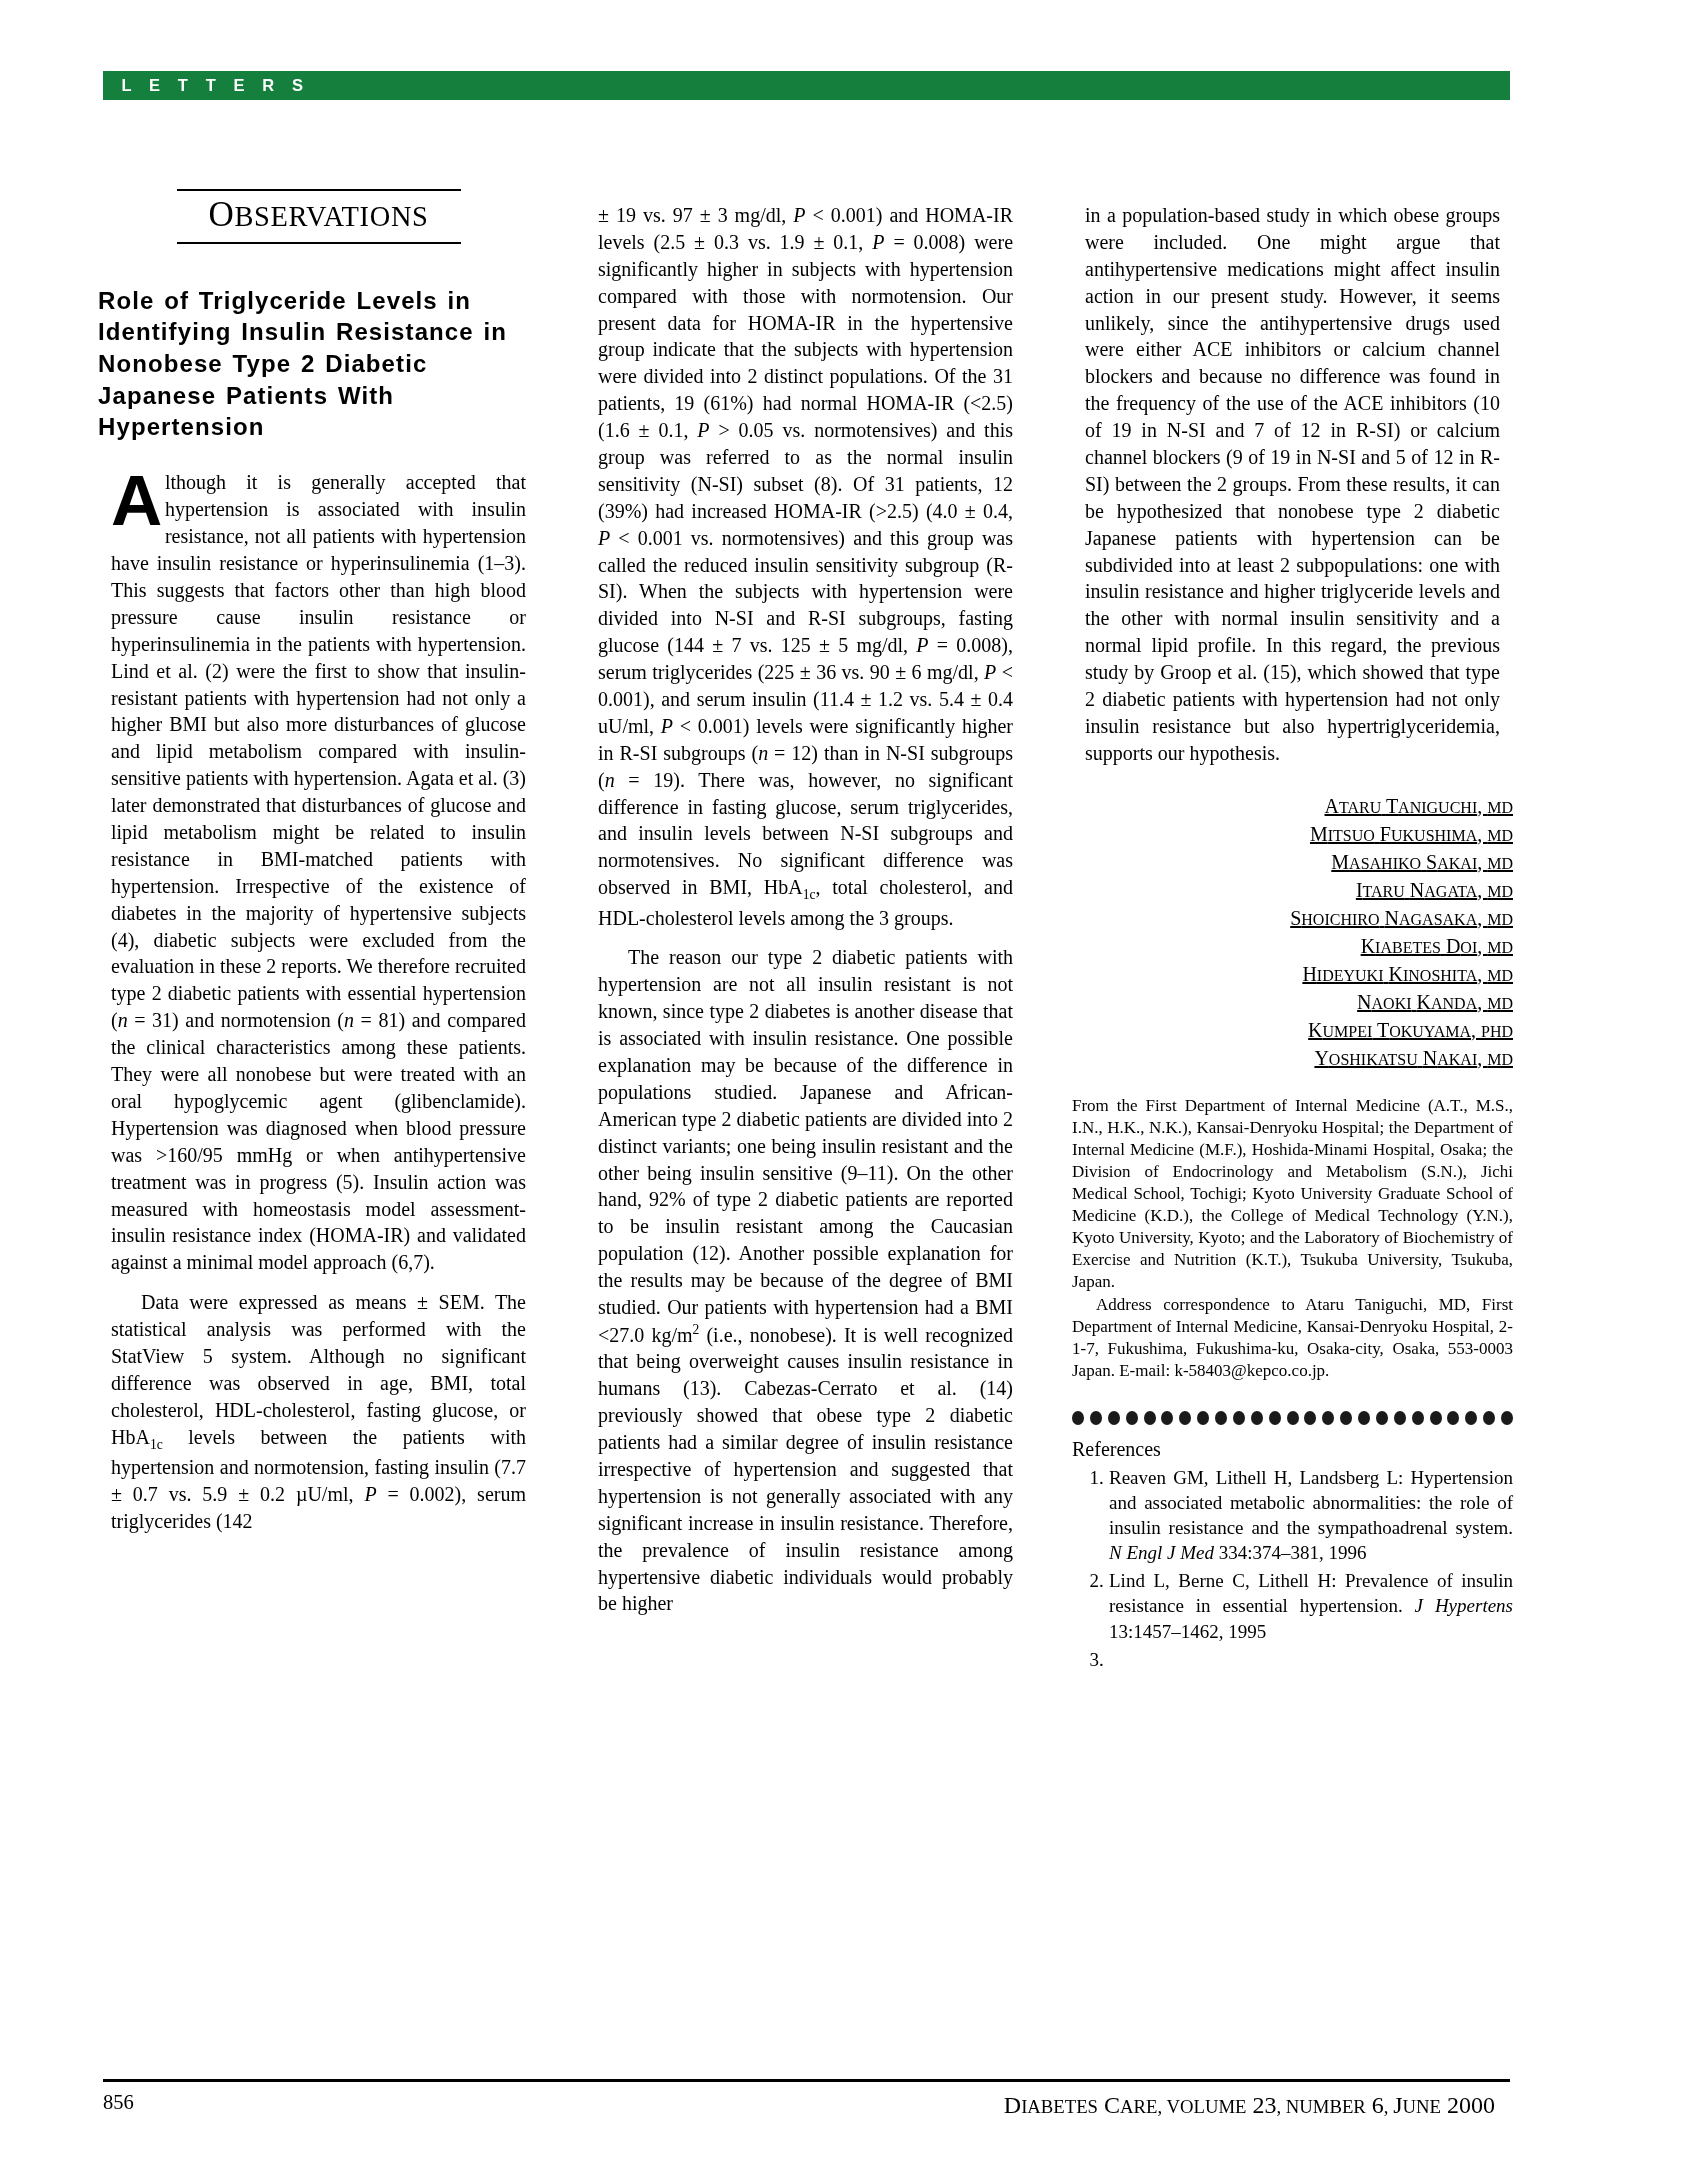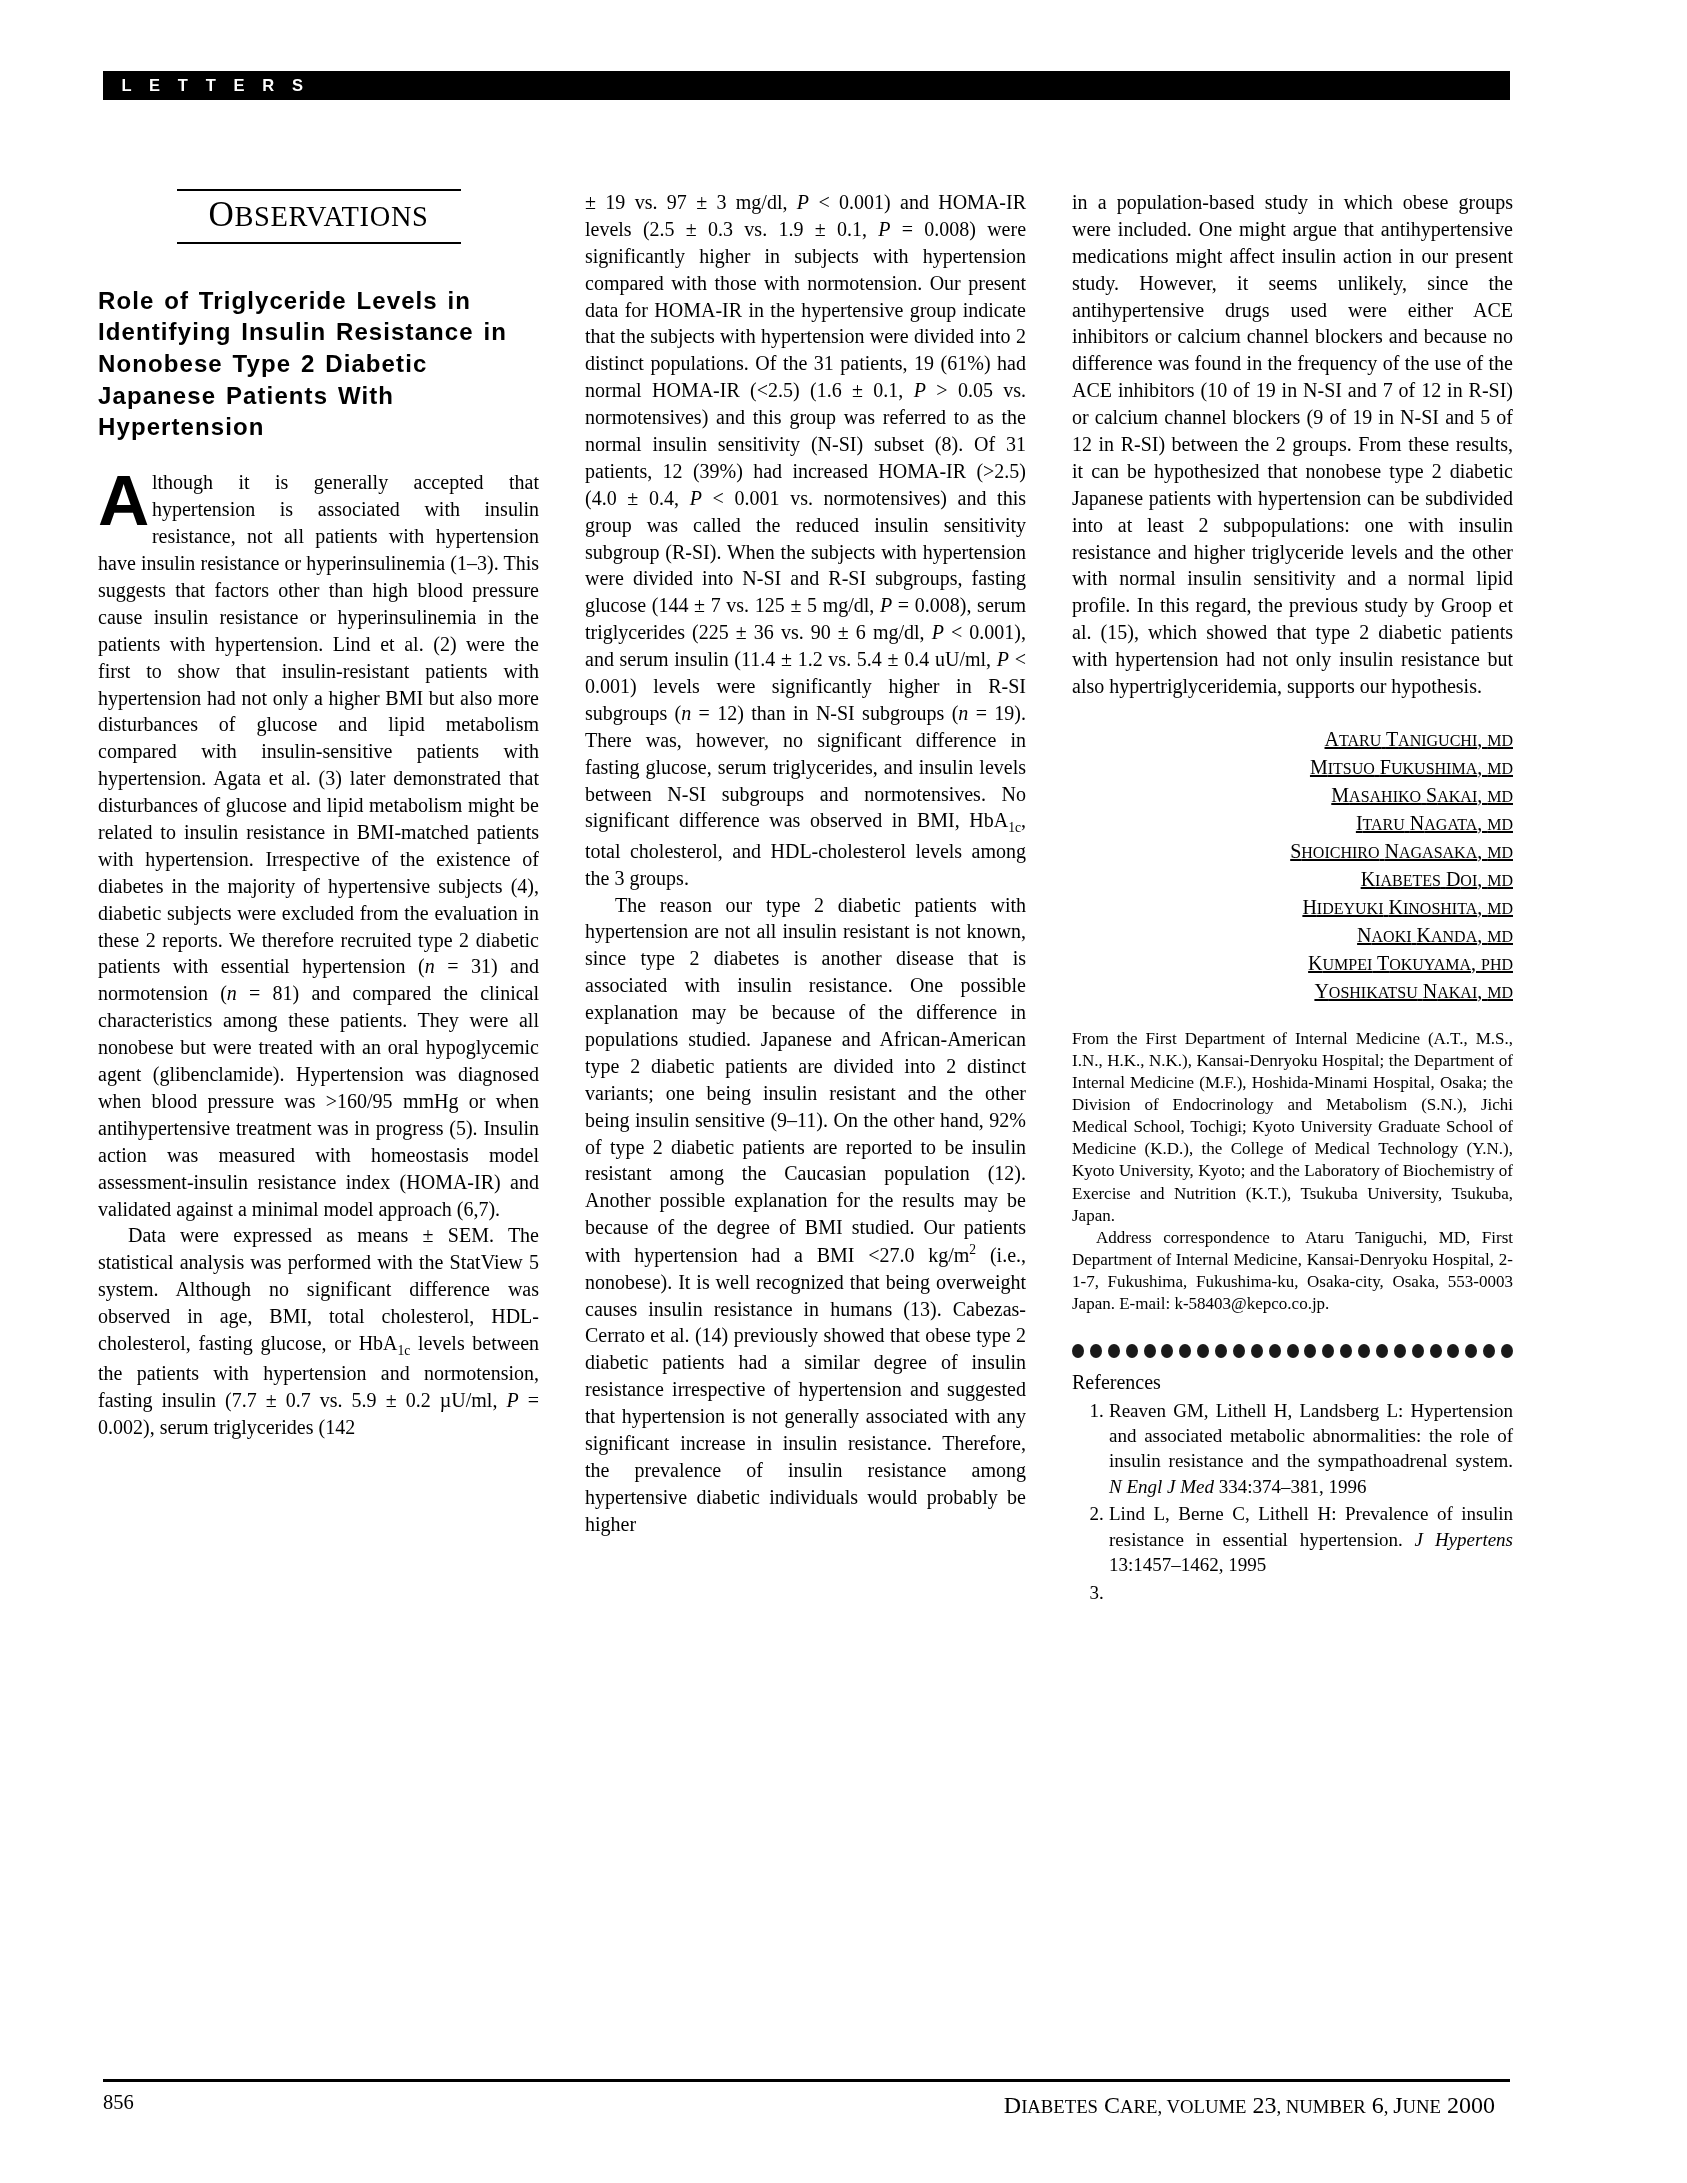--- a/index.html
+++ b/index.html
@@ -20,21 +20,21 @@
     inset: 0;
   }
 
   
   .letters-bar {
     position: absolute;
     left: 103px;
     top: 71px;
     width: 1407px;
     height: 29px;
-    background: #000000;
+    background: #15803d;
   }
   .letters-bar .label {
     position: absolute;
     left: 18.5px;
     top: 50%;
     transform: translateY(-52%);
     color: #ffffff;
     font-family: "Liberation Sans", "DejaVu Sans", sans-serif;
     font-weight: bold;
     font-size: 16.5px;
@@ -82,21 +82,21 @@
     letter-spacing: 1.1px;
     margin-bottom: 26.5px;
     word-spacing: 2px;
   }
 
   
   p.body {
     font-size: 20px;
     line-height: 1.345;
     text-align: justify;
-    margin: 0;
+    margin: 13px;
     text-indent: 30px;
     -webkit-hyphens: none;
     hyphens: none;
   }
   p.body.first { text-indent: 0; }
   p.body.cont  { text-indent: 0; }
 
   .dropcap {
     float: left;
     font-family: "Liberation Sans", "DejaVu Sans", sans-serif;

